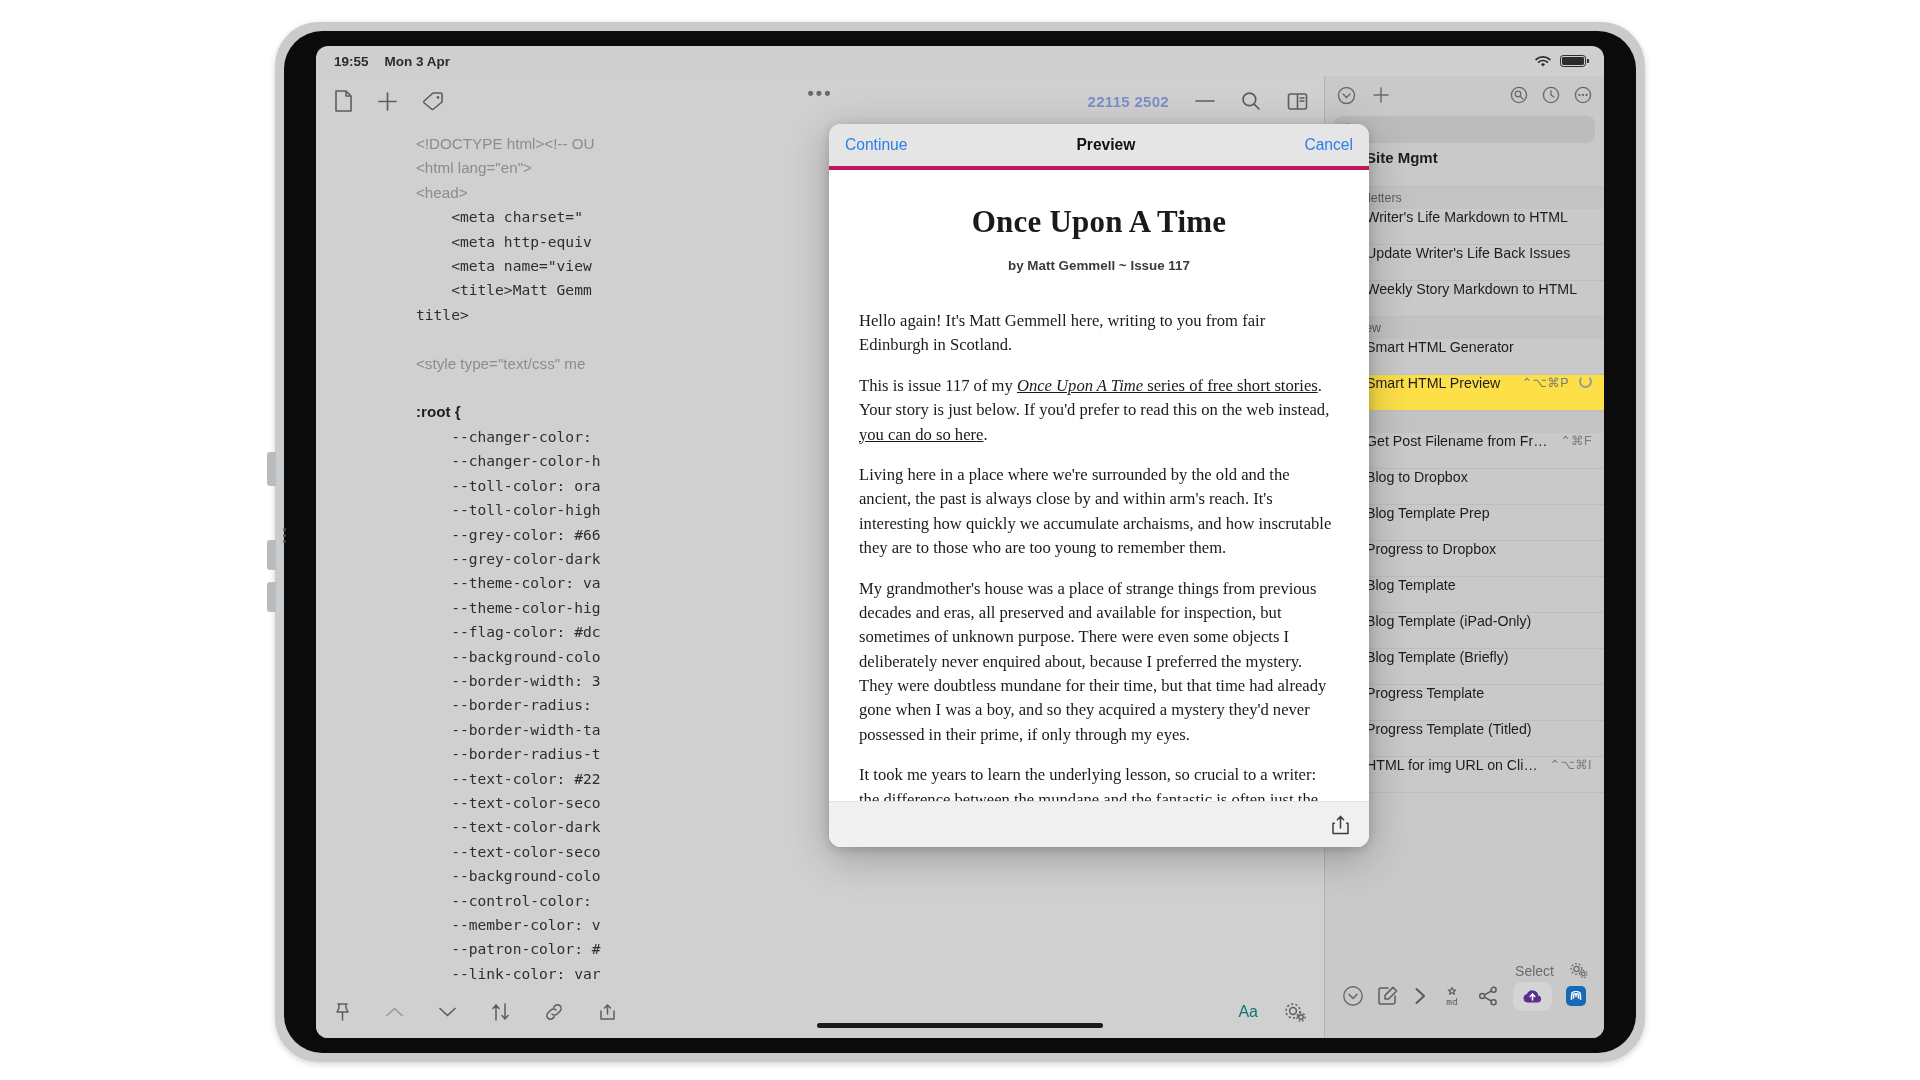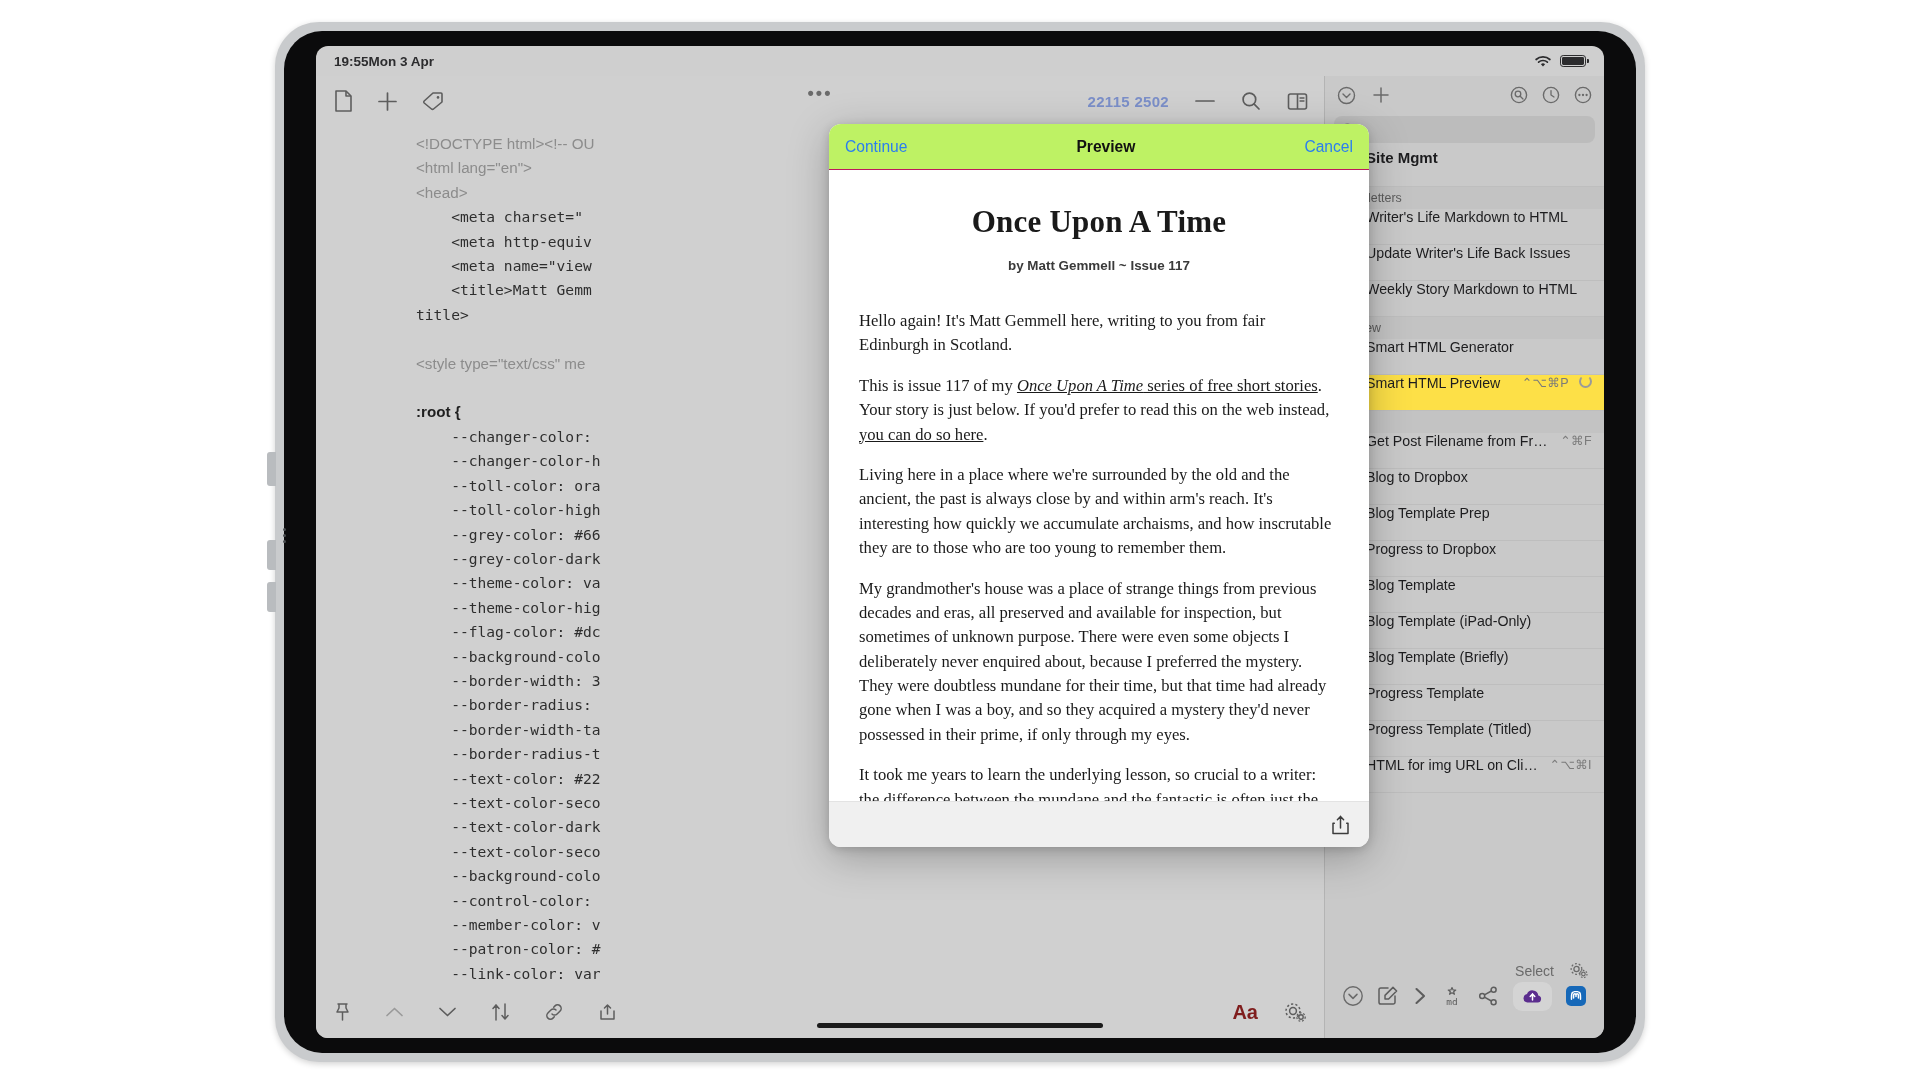--- a/index.html
+++ b/index.html
@@ -44,21 +44,21 @@
   .btn-dots { position:absolute; left:283px; top:528px; width:4px; height:20px; }
   .btn-dots span { display:block; width:3px; height:3px; background:#4a4d50; border-radius:50%; margin-bottom:3px;}
 
   
   .statusbar {
     position: absolute; left: 0; top: 0; width: 100%; height: 30px;
     display: flex; align-items: center; justify-content: space-between;
     padding: 0 18px;
     font-size: 13.5px; font-weight: bold; color: #2c2c2e;
   }
-  .sb-left { display: flex; gap: 0; }
+  .sb-left { display: flex; gap: 16px; }
   .sb-right { display: flex; gap: 8px; align-items: center; }
   .wifi-icon svg { display:block; }
   .battery {
     width: 26px; height: 12px; border: 1.6px solid #2c2c2e; border-radius: 3.2px;
     position: relative; padding: 1.4px;
   }
   .battery:after {
     content:''; position:absolute; right:-3.6px; top:3.4px;
     width:2px; height:4px; background:#2c2c2e; border-radius: 0 1px 1px 0;
   }
@@ -97,21 +97,21 @@
   .code .tag  { color:#8c8c8c; font-family:"Liberation Sans", sans-serif; }
   .code .mono { color:#2e2e2e; font-family:"DejaVu Sans Mono", monospace; font-size:14.6px; }
   .code .bold { color:#1f1f1f; font-weight:bold; font-family:"Liberation Sans", sans-serif;}
 
   
   .ed-bottom {
     position:absolute; left:0; bottom:0; width:100%; height:52px;
     display:flex; align-items:center; gap:34px; padding-left:18px; color:#555;
   }
   .ed-bottom-right { position:absolute; right:18px; bottom:0; height:52px; display:flex; align-items:center; gap:26px; color:#555; }
-  .aa { font-size:20px; font-weight:700; color:#7f1d1d; }
+  .aa { font-size:16px; font-weight:400; color:#0f766e; }
 
   
   .home-ind {
     position:absolute; bottom:10px; left:50%; transform:translateX(-50%);
     width: 286px; height: 5px; background:#1b1b1b; border-radius:3px; z-index:40;
   }
 
   
   .sp-top { height: 38px; display:flex; align-items:center; justify-content:space-between; padding: 0 12px; }
   .sp-top-left { display:flex; align-items:center; gap:16px; color:#6a6a6a; }
@@ -151,21 +151,21 @@
 
   
   .tile { width: 19px; height: 19px; flex: 0 0 19px; display:flex; align-items:center; justify-content:center; }
   .modal {
     position:absolute; z-index: 60;
     left: 513px; top: 78px; width: 540px; height: 723px;
     background: #ffffff; border-radius: 12px; overflow:hidden;
     box-shadow: 0 10px 40px rgba(0,0,0,.26), 0 2px 10px rgba(0,0,0,.16);
   }
   .modal-bar {
-    height: 46px; background: #bef264; border-bottom: 1px solid #be185d;
+    height: 46px; background: #e5e5e5; border-bottom: 4px solid #be185d;
     display:flex; align-items:center; justify-content:space-between; padding: 0 16px;
     font-size: 15.6px;
   }
   .modal-bar .act { color:#2a7ef0; cursor:pointer; }
   .modal-bar .ttl { font-weight: bold; color:#111; font-size:15.6px; }
   .modal-body {
     position:absolute; left:0; top:46px; right:0; bottom: 46px;
     padding: 34px 30px 10px 30px;
     background:#fff; overflow:hidden;
     font-family: "Liberation Serif", serif;

